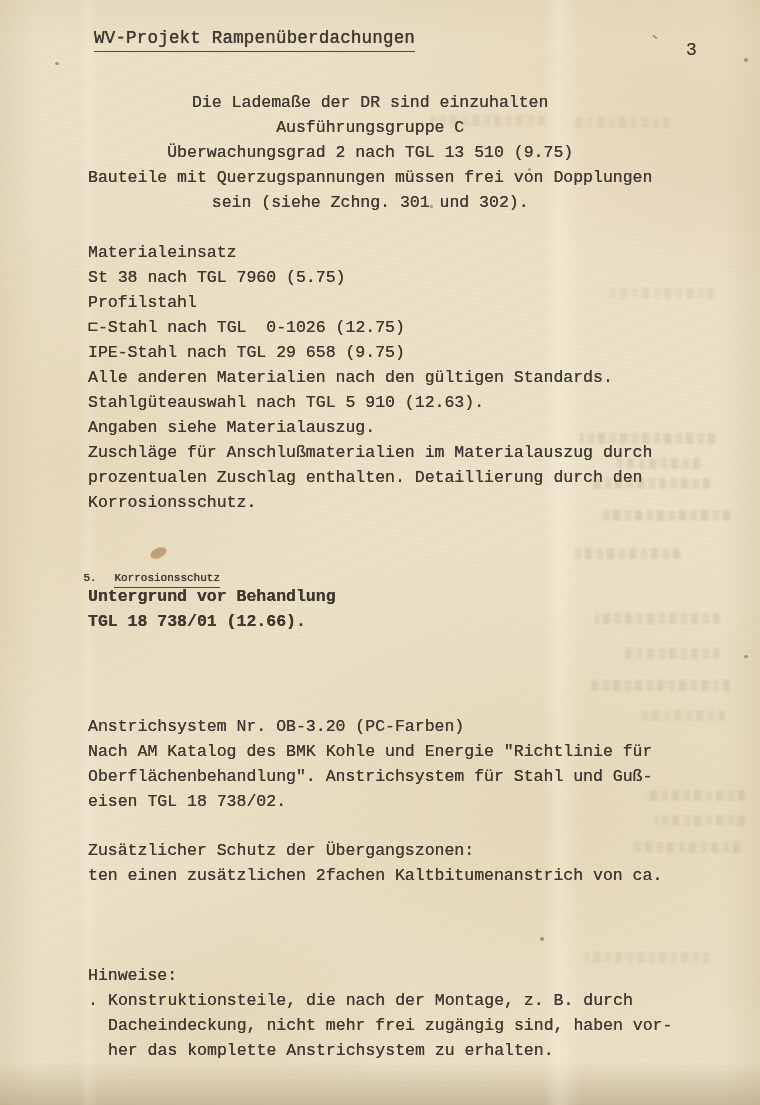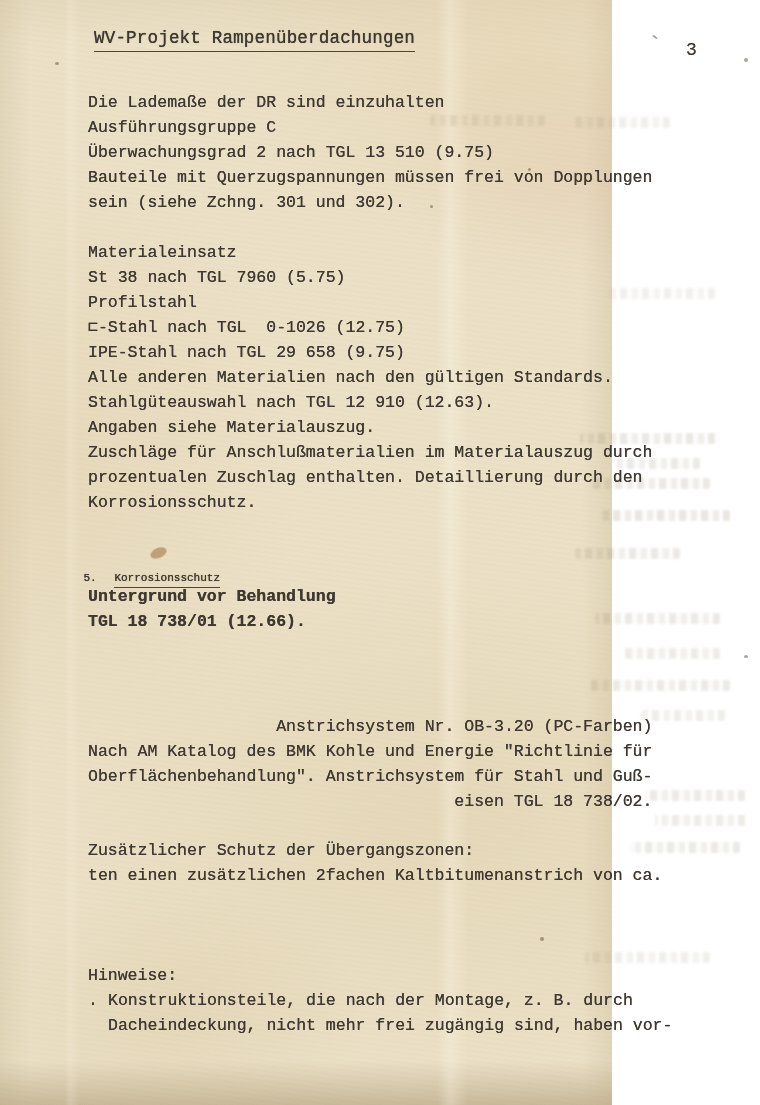--- a/index.html
+++ b/index.html
@@ -1,21 +1,21 @@
 <!DOCTYPE html>
 <html><head>
 <meta charset="utf-8">
 <style>
   html,body{margin:0;padding:0;}
   body{
     width:760px;height:1105px;overflow:hidden;
     font-family:"Liberation Mono","DejaVu Sans Mono",monospace;
   }
   .page{
-    position:relative;width:612px;height:1105px;
+    position:relative;width:760px;height:1105px;
     background-color:#ebe1c7;
     background-image:
       radial-gradient(ellipse 520px 300px at 85% 6%, rgba(226,203,165,0.40), transparent 62%),
       radial-gradient(ellipse 420px 520px at 8% 42%, rgba(220,198,160,0.32), transparent 60%),
       radial-gradient(ellipse 640px 420px at 72% 74%, rgba(216,195,153,0.30), transparent 66%),
       radial-gradient(ellipse 330px 220px at 28% 92%, rgba(212,190,150,0.28), transparent 60%),
       radial-gradient(ellipse 260px 180px at 94% 16%, rgba(214,166,146,0.16), transparent 70%),
       linear-gradient(to right, rgba(186,166,126,0.20), rgba(0,0,0,0) 5%, rgba(0,0,0,0) 95%, rgba(186,166,126,0.22)),
       linear-gradient(to bottom, rgba(198,178,138,0.16), rgba(0,0,0,0) 4%, rgba(0,0,0,0) 96%, rgba(142,118,80,0.38)),
       repeating-linear-gradient(7deg, rgba(178,158,118,0.035) 0 2px, rgba(0,0,0,0) 2px 5px);
@@ -80,67 +80,68 @@
   <div class="speck" style="left:528px;top:168px;width:3px;height:3px;"></div>
   <div class="speck" style="left:744px;top:655px;width:4px;height:3px;"></div>
   <div class="speck" style="left:540px;top:937px;width:4px;height:4px;"></div>
   <div class="stain"></div>
 
   <div class="title">
     <span class="underline">WV-Projekt Rampenüberdachungen</span>
   </div>
   <div class="page-number">3</div>
 
-  <div class="block" style="top:90px;">
+  <div class="block" style="top:90px;text-align:center;">
     <div class="tline">Die Lademaße der DR sind einzuhalten</div>
     <div class="tline">Ausführungsgruppe C</div>
     <div class="tline">Überwachungsgrad 2 nach TGL 13 510 (9.75)</div>
     <div class="tline">Bauteile mit Querzugspannungen müssen frei von Dopplungen</div>
     <div class="tline">sein (siehe Zchng. 301 und 302).</div>
   </div>
 
   <div class="block" style="top:240px;">
     <div class="tline">Materialeinsatz</div>
     <div class="tline">St 38 nach TGL 7960 (5.75)</div>
     <div class="tline">Profilstahl</div>
     <div class="tline">⊏-Stahl nach TGL  0-1026 (12.75)</div>
     <div class="tline">IPE-Stahl nach TGL 29 658 (9.75)</div>
     <div class="tline">Alle anderen Materialien nach den gültigen Standards.</div>
-    <div class="tline">Stahlgüteauswahl nach TGL 12 910 (12.63).</div>
+    <div class="tline">Stahlgüteauswahl nach TGL 5 910 (12.63).</div>
     <div class="tline">Angaben siehe Materialauszug.</div>
     <div class="tline">Zuschläge für Anschlußmaterialien im Materialauszug durch</div>
     <div class="tline">prozentualen Zuschlag enthalten. Detaillierung durch den</div>
     <div class="tline">Korrosionsschutz.</div>
   </div>
 
   <div class="heading5">
     <span class="sec-num">5.</span><span class="underline">Korrosionsschutz</span>
   </div>
 
   <div class="block" style="top:584px;font-weight:bold;">
     <div class="tline">Untergrund vor Behandlung</div>
     <div class="tline">TGL 18 738/01 (12.66).</div>
   </div>
 
-  <div class="block" style="top:714px;text-align:right;">
+  <div class="block" style="top:714px;">
     <div class="tline">Anstrichsystem Nr. OB-3.20 (PC-Farben)</div>
     <div class="tline">Nach AM Katalog des BMK Kohle und Energie "Richtlinie für</div>
     <div class="tline">Oberflächenbehandlung". Anstrichsystem für Stahl und Guß-</div>
     <div class="tline">eisen TGL 18 738/02.</div>
   </div>
 
   <div class="block" style="top:838px;">
     <div class="tline">Zusätzlicher Schutz der Übergangszonen:</div>
     <div class="tline">ten einen zusätzlichen 2fachen Kaltbitumenanstrich von ca.</div>
   </div>
 
   <div class="block" style="top:963px;">
     <div class="tline">Hinweise:</div>
   </div>
 
   <div class="bullet-item">
     <span class="bullet-marker">.</span>
     <div class="bullet-text">
       <div class="tline">Konstruktionsteile, die nach der Montage, z. B. durch</div>
       <div class="tline">Dacheindeckung, nicht mehr frei zugängig sind, haben vor-</div>
+      <div class="tline">her das komplette Anstrichsystem zu erhalten.</div>
     </div>
   </div>
 </div>
 
 </body></html>

